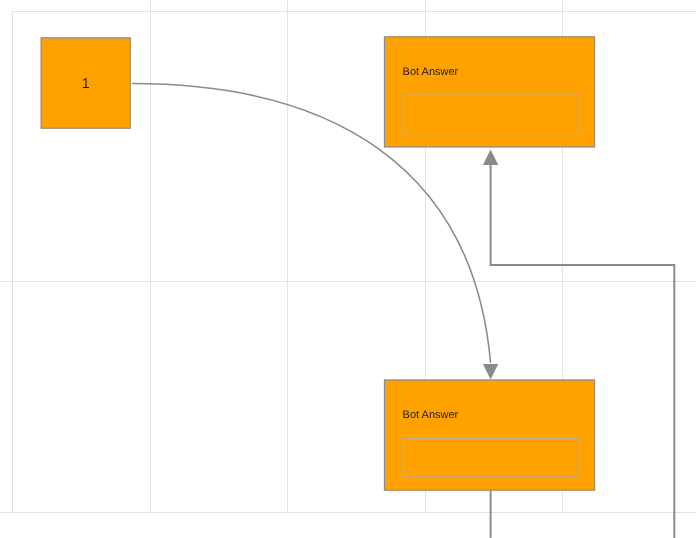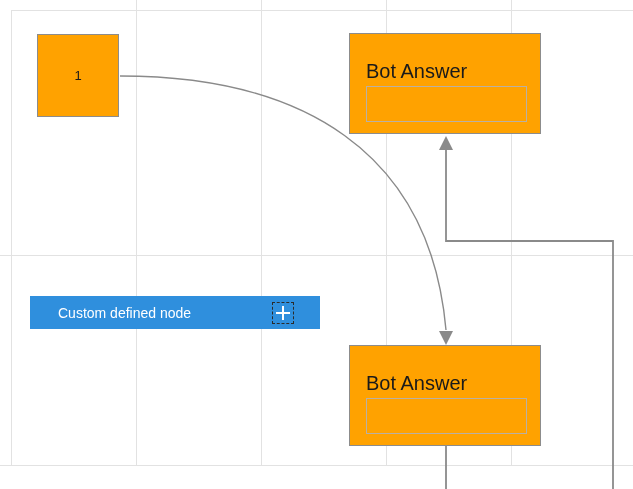--- a/index.html
+++ b/index.html
@@ -50,21 +50,21 @@
     left: 349px;
     width: 192px;
     height: 101px;
   }
   .node-bot-top { top: 33px; }
   .node-bot-bottom { top: 345px; }
   .node-title {
     position: absolute;
     left: 16px;
     top: 27px;
-    font-size: 20px;
+    font-size: 10px;
     color: #1a1a1a;
     line-height: 1;
   }
   .node-slot {
     position: absolute;
     left: 16px;
     top: 52px;
     width: 161px;
     height: 36px;
     box-sizing: border-box;
@@ -160,18 +160,14 @@
   <div class="node node-bot node-bot-top">
     <span class="node-title">Bot Answer</span>
     <div class="node-slot"></div>
   </div>
 
   <div class="node node-bot node-bot-bottom">
     <span class="node-title">Bot Answer</span>
     <div class="node-slot"></div>
   </div>
 
-  <div class="palette-item">
-    <span class="palette-label">Custom defined node</span>
-    <span class="palette-add"></span>
-  </div>
 
 </div>
 
 </body></html>

